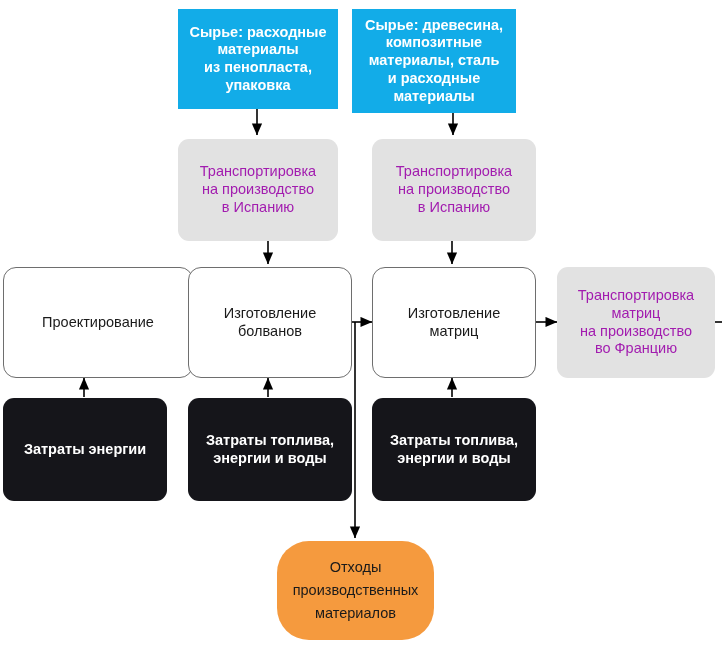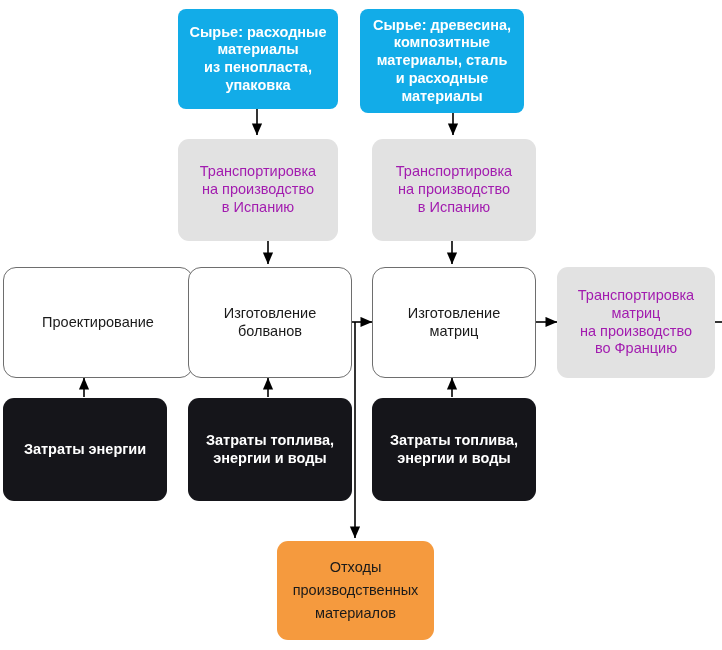--- a/index.html
+++ b/index.html
@@ -31,21 +31,21 @@
     line-height: 1.22;
     white-space: pre-line;
     z-index: 2;
   }
   
   .n-blue {
     background: #12ACE8;
     color: #ffffff;
     font-weight: bold;
     font-size: 14.5px;
-    border-radius: 8px;
+    border-radius: 0;
   }
   
   .n-grey {
     background: #E2E2E2;
     color: #a21caf;
     font-weight: normal;
     font-size: 14.5px;
     border-radius: 11px;
   }
   
@@ -116,21 +116,21 @@
     <line x1="452" y1="397" x2="452" y2="378" stroke="#000" stroke-width="1.6" marker-end="url(#arrow)"></line>
   </svg>
 
   <div class="node n-blue" style="left:178px; top:9px; width:160px; height:100px;">
     <span>Сырье: расходные
 материалы
 из пенопласта,
 упаковка</span>
   </div>
 
-  <div class="node n-blue" style="left:360px; top:9px; width:164px; height:104px;">
+  <div class="node n-blue" style="left:352px; top:9px; width:164px; height:104px;">
     <span>Сырье: древесина,
 композитные
 материалы, сталь
 и расходные
 материалы</span>
   </div>
 
   <div class="node n-grey" style="left:178px; top:139px; width:160px; height:102px;">
     <span>Транспортировка
 на производство
@@ -171,19 +171,19 @@
   <div class="node n-black" style="left:188px; top:398px; width:164px; height:103px;">
     <span>Затраты топлива,
 энергии и воды</span>
   </div>
 
   <div class="node n-black" style="left:372px; top:398px; width:164px; height:103px;">
     <span>Затраты топлива,
 энергии и воды</span>
   </div>
 
-  <div class="node n-orange" style="left:277px; top:541px; width:157px; height:99px; line-height:1.6;">
+  <div class="node n-orange" style="left:277px; top:541px; width:157px; height:99px; line-height:1.6;border-radius:32px;">
     <span>Отходы
 производственных
 материалов</span>
   </div>
 
 </div>
 
 </body></html>

